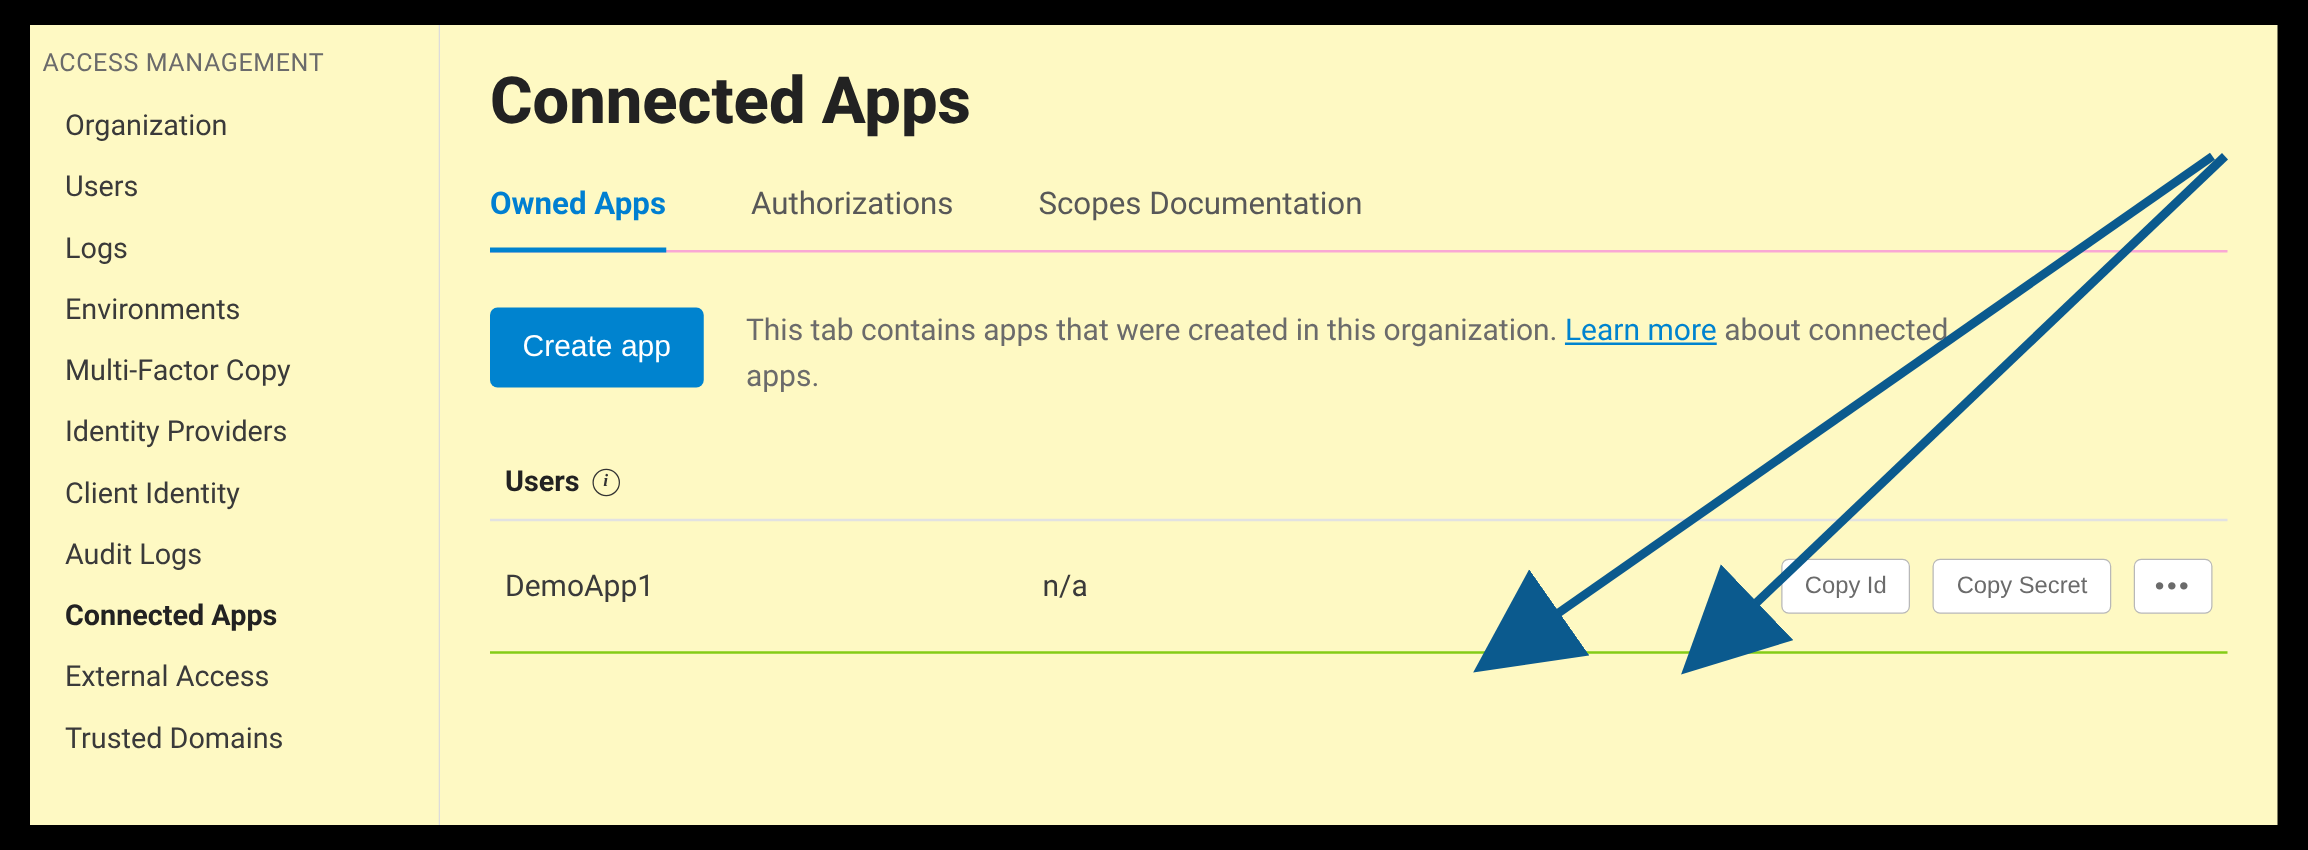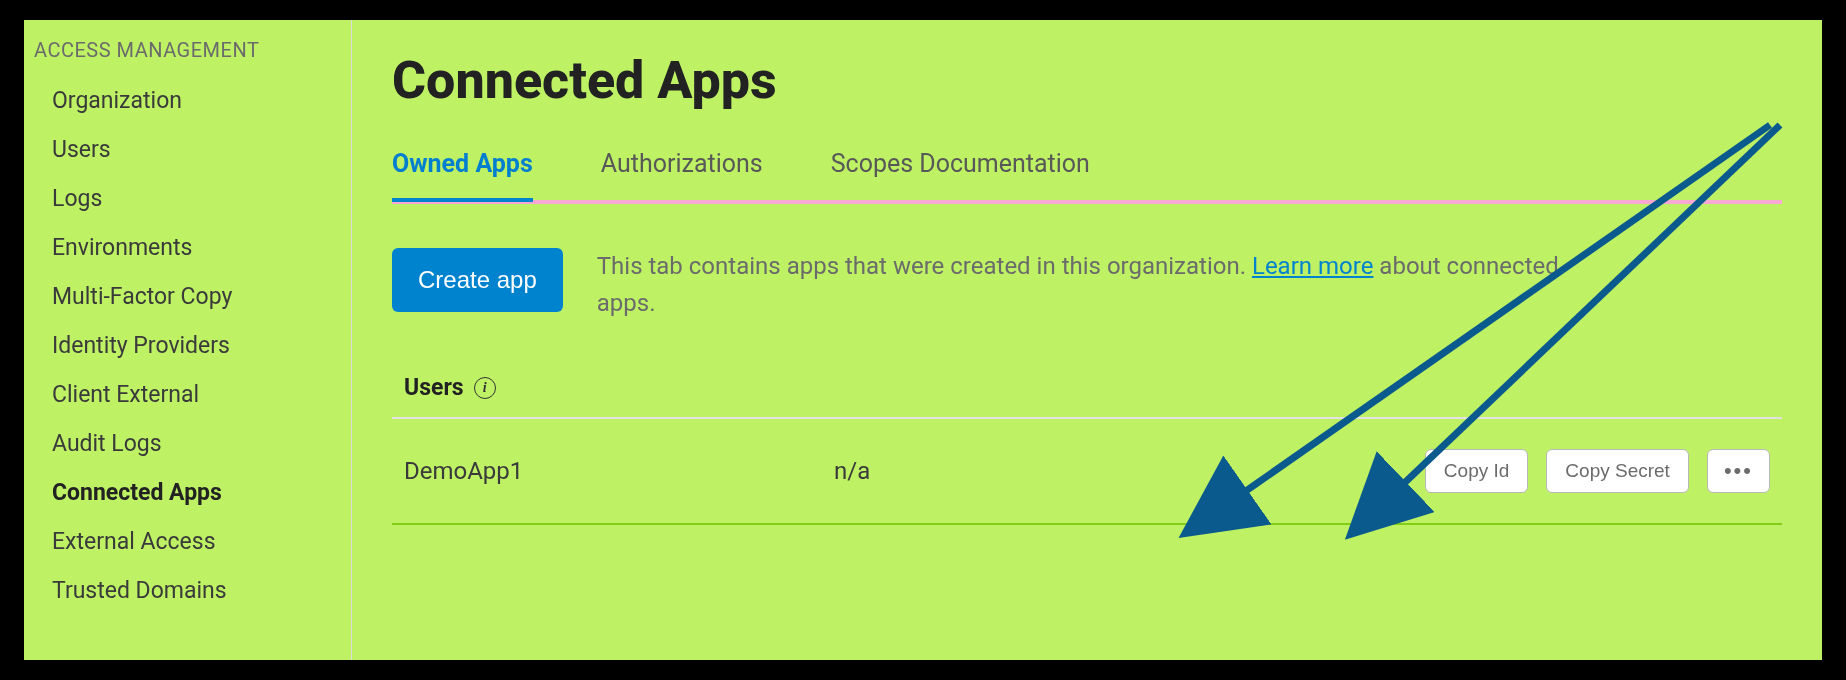--- a/index.html
+++ b/index.html
@@ -10,21 +10,21 @@
       height: 680px;
       overflow: hidden;
       position: relative;
     }
     .window {
       position: absolute;
       left: 24px;
       top: 20px;
       width: 1798px;
       height: 640px;
-      background: #bef264;
+      background: #fef9c3;
       display: flex;
       overflow: hidden;
     }
     
     .sidebar {
       width: 328px;
       border-right: 1px solid #dcdcdc;
       padding-top: 12px;
     }
     .sidebar-section-title {
@@ -52,21 +52,21 @@
     }
     .page-title {
       font-size: 52px;
       font-weight: 800;
       color: #222;
       margin-bottom: 38px;
     }
     .tabs {
       display: flex;
       gap: 68px;
-      border-bottom: 4px solid #f9a8d4;
+      border-bottom: 2px solid #f9a8d4;
       align-items: flex-end;
     }
     .tab {
       font-size: 25px;
       padding-bottom: 20px;
       color: #585858;
       cursor: pointer;
       border-bottom: 4px solid transparent;
       margin-bottom: -2px;
     }
@@ -188,21 +188,21 @@
 <div class="window">
   <nav class="sidebar">
     <div class="sidebar-section-title">ACCESS MANAGEMENT</div>
     <ul>
       <li>Organization</li>
       <li>Users</li>
       <li>Logs</li>
       <li>Environments</li>
       <li>Multi-Factor Copy</li>
       <li>Identity Providers</li>
-      <li>Client External</li>
+      <li>Client Identity</li>
       <li>Audit Logs</li>
       <li class="active">Connected Apps</li>
       <li>External Access</li>
       <li>Trusted Domains</li>
     </ul>
   </nav>
 
   <main class="main">
     <h1 class="page-title">Connected Apps</h1>
 

